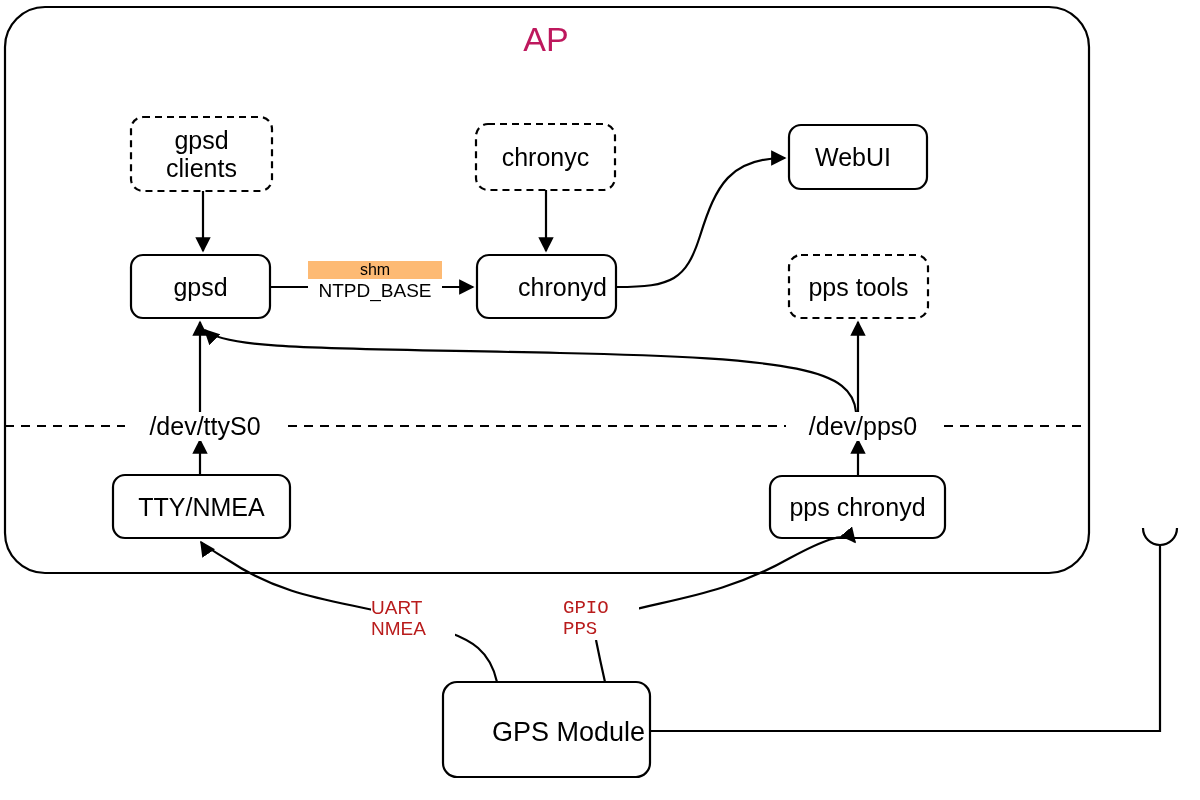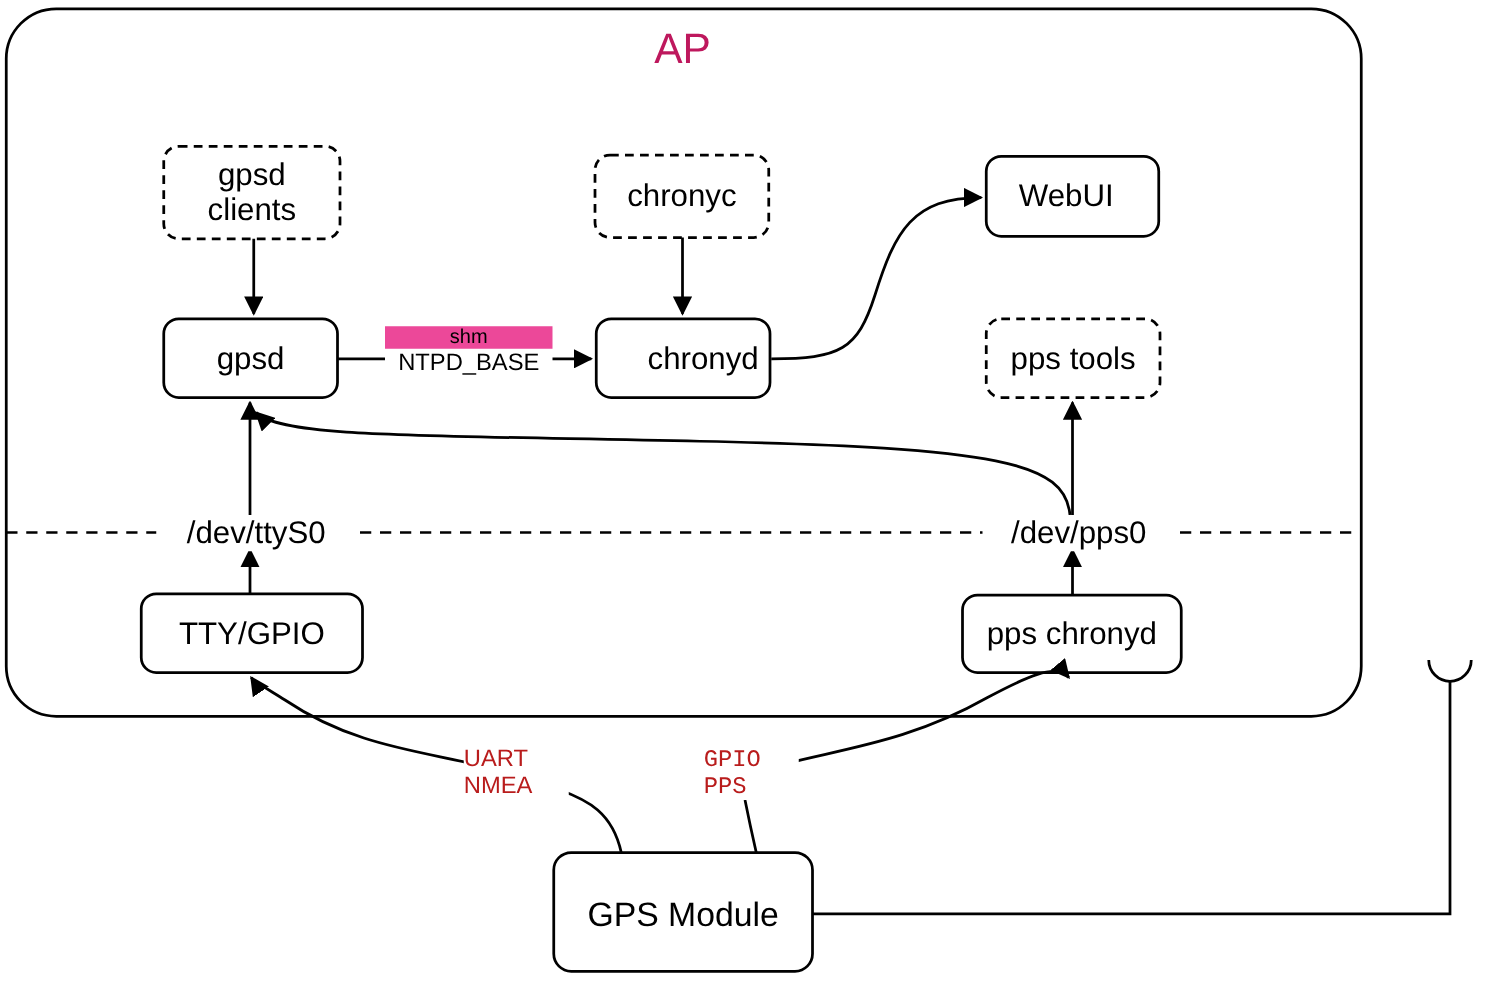--- a/index.html
+++ b/index.html
@@ -128,32 +128,32 @@
   <div class="node-label" style="left:131px; top:255px; width:139px; height:63px; font-size:25px;">gpsd</div>
 
   <div class="node-label" style="left:476px; top:124px; width:139px; height:66px; font-size:25px;">chronyc</div>
 
   <div class="node-label" style="left:477px; top:255px; width:139px; height:63px; font-size:25px;margin-left:16px;">chronyd</div>
 
   <div class="node-label" style="left:789px; top:125px; width:128px; height:64px; font-size:25px;">WebUI</div>
 
   <div class="node-label" style="left:789px; top:255px; width:139px; height:63px; font-size:25px;">pps tools</div>
 
-  <div class="node-label" style="left:113px; top:475px; width:177px; height:63px; font-size:25px;">TTY/GPIO</div>
+  <div class="node-label" style="left:113px; top:475px; width:177px; height:63px; font-size:25px;">TTY/NMEA</div>
 
   <div class="node-label" style="left:770px; top:476px; width:175px; height:62px; font-size:25px;">pps chronyd</div>
 
-  <div class="node-label" style="left:443px; top:682px; width:207px; height:100px; font-size:27px;">GPS Module</div>
+  <div class="node-label" style="left:465px; top:682px; width:207px; height:100px; font-size:27px;">GPS Module</div>
 
   <div class="boundary-label" style="left:125px; top:412px; width:152px;">/dev/ttyS0</div>
 
   <div class="boundary-label" style="left:786px; top:412px; width:146px;">/dev/pps0</div>
 
   <div style="position:absolute; left:308px; top:261px; width:134px; text-align:center;">
-    <div style="font-size:16px; color:#000; line-height:1.1; background:#ec4899;">shm</div>
+    <div style="font-size:16px; color:#000; line-height:1.1; background:#fdba74;">shm</div>
     <div style="font-size:19px; color:#000; line-height:1.15; background:#fff; margin-top:1px;">NTPD_BASE</div>
   </div>
 
   <div class="edge-label" style="left:371px; top:598px; width:84px; font-size:19px;">UART
 NMEA</div>
 
   <div class="edge-label" style="left:563px; top:598px; width:76px; font-size:19px;font-family:Liberation Mono, monospace;">GPIO
 PPS</div>
 
 </div>

